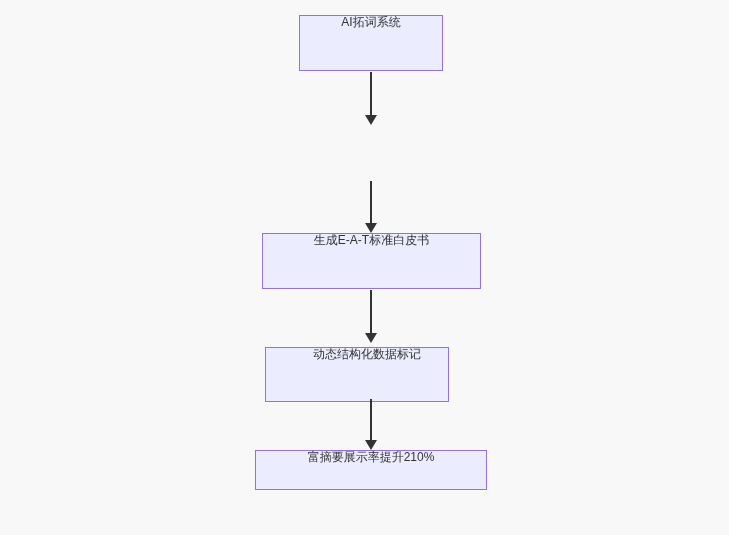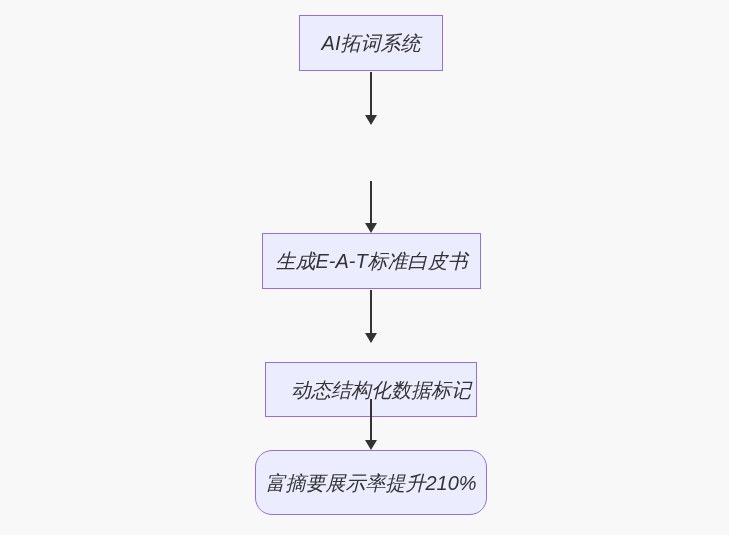--- a/index.html
+++ b/index.html
@@ -13,35 +13,33 @@
     height: 535px;
     background: var(--bg, #f8f8f8);
     overflow: hidden;
   }
   .flow-node {
     position: absolute;
     box-sizing: border-box;
     background: var(--node-fill, #ECECFF);
     border: 1px solid var(--node-border, #9370DB);
     color: var(--text-color, #333333);
-    font-size: 20px;
+    font-size: 12px;
     line-height: 1;
     display: flex;
-    align-items: center;
     justify-content: center;
     text-align: center;
     white-space: nowrap;
-    font-style: italic;
   }
   
   .flow-node.n0 { left: 299px; top: 15px;  width: 144px; height: 56px; }
   .flow-node.n1 { left: 275px; top: 125px; width: 192px; height: 55px; }
   .flow-node.n2 { left: 262px; top: 233px; width: 219px; height: 56px; }
-  .flow-node.n3 { left: 265px; top: 362px; width: 212px; height: 55px; padding-left: 20px; }
-  .flow-node.n4 { left: 255px; top: 450px; width: 232px; height: 65px; border-radius: 17px; }
+  .flow-node.n3 { left: 265px; top: 347px; width: 184px; height: 55px; padding-left: 20px; }
+  .flow-node.n4 { left: 255px; top: 450px; width: 232px; height: 40px; }
 
   .flow-arrow { position: absolute; left: 0; top: 0; }
   .flow-arrow .shaft {
     position: absolute;
     width: 2px;
     background: var(--arrow-color, #333333);
     left: 370px;
   }
   .flow-arrow .head {
     position: absolute;

